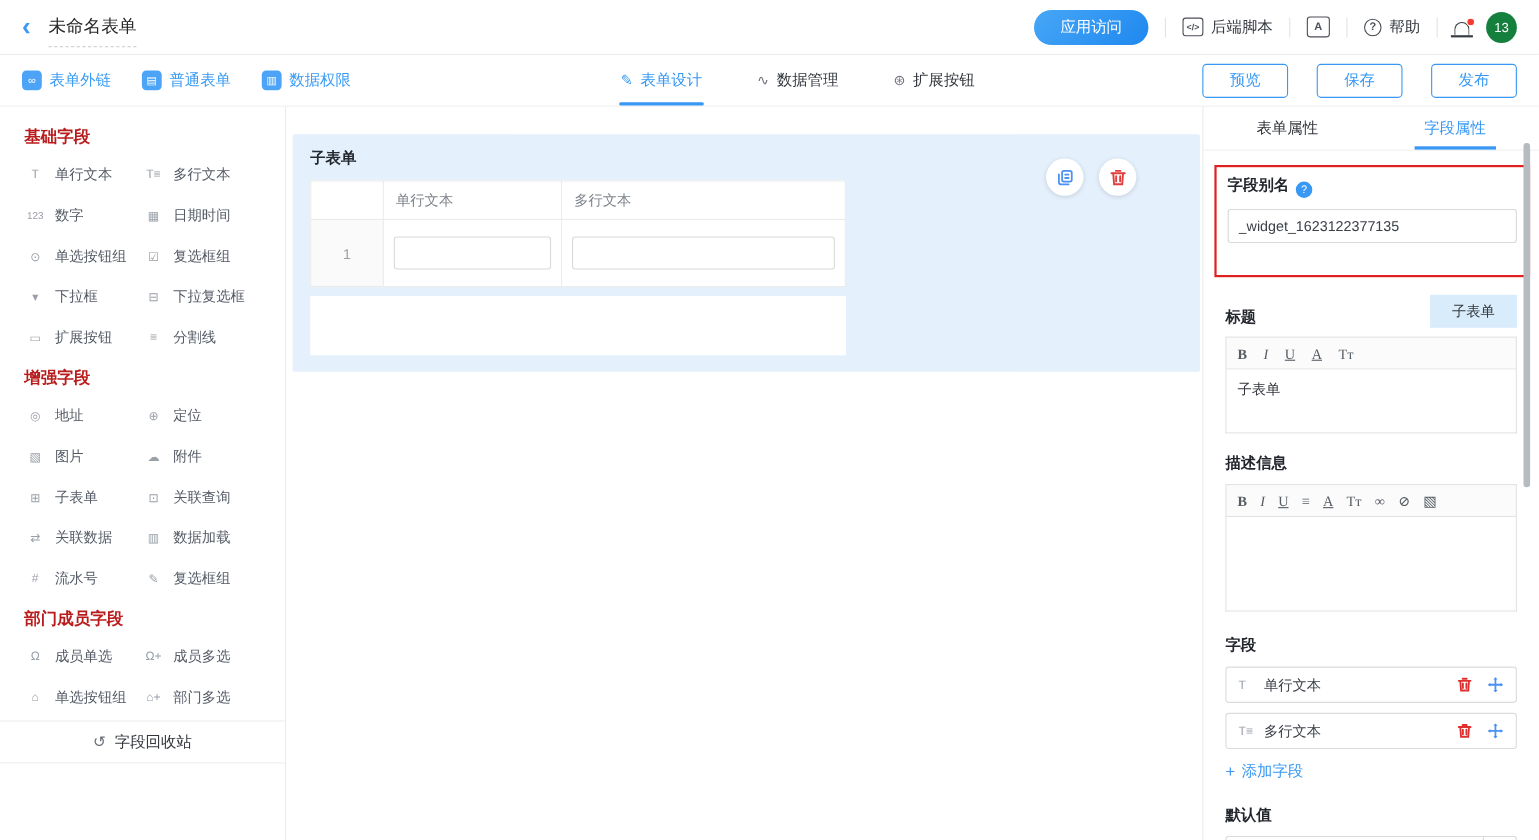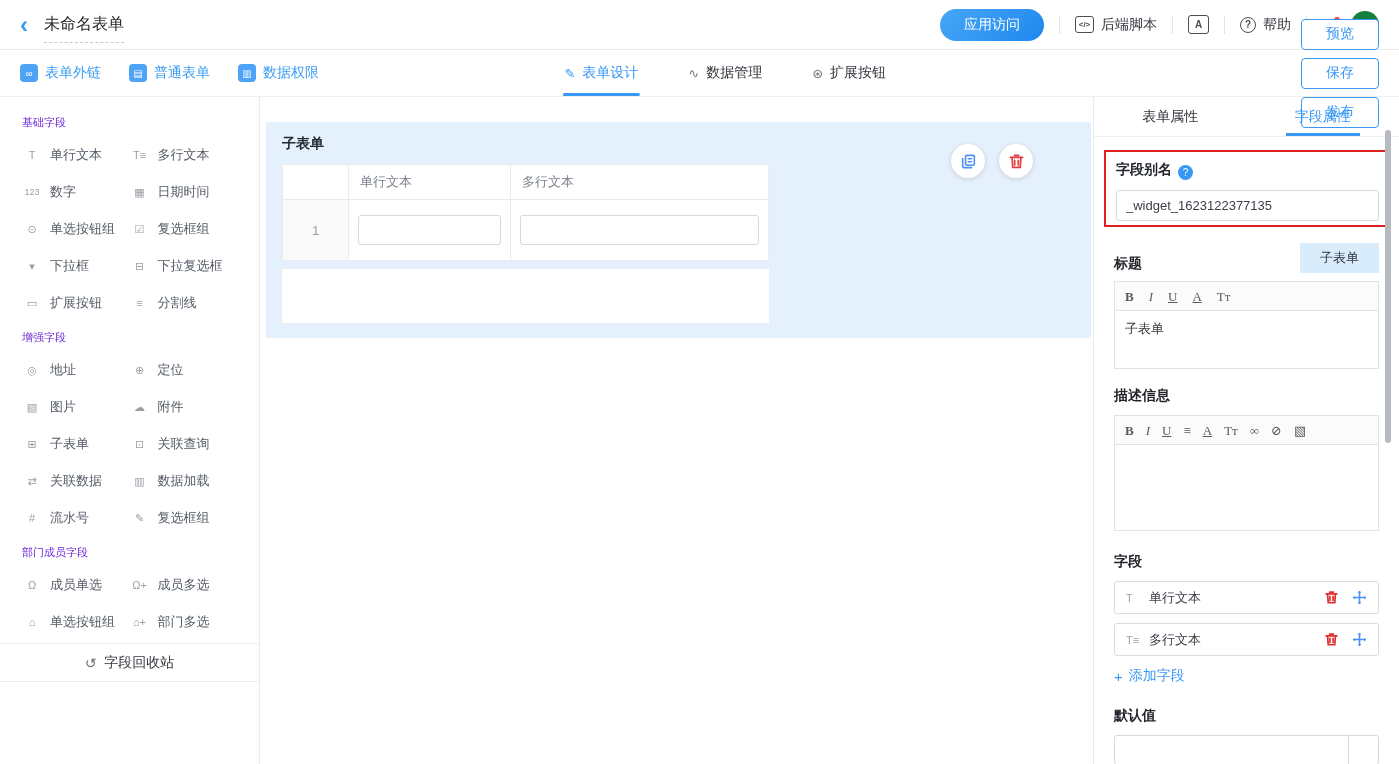--- a/index.html
+++ b/index.html
@@ -31,30 +31,30 @@
   .tbar-left { display:flex; align-items:center; gap:28px; }
   .tl-item { display:flex; align-items:center; gap:7px; font-size:14px; color:#3b9cf5; cursor:pointer; }
   .tl-icon { width:18px; height:18px; border-radius:4px; background:#4da3f5; color:#fff; font-size:10px;
     display:flex; align-items:center; justify-content:center; }
   .tbar-tabs { position:absolute; left:50%; transform:translateX(-42%); top:0; height:100%; display:flex; gap:50px; }
   .ttab { display:flex; align-items:center; gap:7px; font-size:14px; color:#33373d; cursor:pointer; position:relative; height:100%; }
   .ttab .ticon { font-size:13px; color:#6d737b; }
   .ttab.active { color:#3898f4; }
   .ttab.active .ticon { color:#3898f4; }
   .ttab.active::after { content:""; position:absolute; left:-2px; right:-2px; bottom:0; height:3px; background:#3898f4; border-radius:2px; }
-  .tbar-right { margin-left:auto; display:flex; gap:8px;flex-direction:column; }
+  .tbar-right { margin-left:auto; display:flex; gap:26px; }
   .obtn { width:78px; height:31px; background:#fff; border:1px solid #3898f4; color:#3898f4; font-size:14px; border-radius:4px; cursor:pointer; }
 
   
   .main { display:flex; height:667px; }
 
   
   .sb { width:260px; border-right:1px solid #ebebeb; padding-top:18px; overflow:hidden; flex:none; }
   .sb-sec { padding:0 22px; }
-  .sb-title { font-size:11px; font-weight:normal; color:#6d28d9; margin-bottom:16px; }
+  .sb-title { font-size:15px; font-weight:bold; color:#b91c1c; margin-bottom:16px; }
   .sb-grid { display:grid; grid-template-columns:1fr 1fr; row-gap:19px; margin-bottom:18px; }
   .sb-item { display:flex; align-items:center; gap:8px; cursor:grab; }
   .sb-ico { width:20px; flex:none; text-align:center; color:#9aa0a8; font-size:11px; }
   .sb-lb { font-size:13px; color:#555b66; white-space:nowrap; }
   .recycle { margin-top:10px; border-top:1px solid #ededed; border-bottom:1px solid #ededed; height:39px;
     display:flex; align-items:center; justify-content:center; gap:8px; font-size:14px; color:#33373d; cursor:pointer; }
   .recycle .ri { color:#6d737b; font-size:14px; }
 
   
   .cv { flex:1; background:#fff; padding:25px 2px 0 6px; overflow:hidden; }
@@ -71,21 +71,21 @@
   .cell-input { width:calc(100% - 18px); height:30px; margin:0 9px; border:1px solid #d9d9d9; border-radius:3px; background:#fff; }
   .add-area { width:487px; height:54px; background:#fff; margin-top:8px; }
 
   
   .rp { width:306px; border-left:1px solid #ebebeb; position:relative; overflow:hidden; flex:none; }
   .rp-tabs { height:40px; display:flex; border-bottom:1px solid #efefef; }
   .rp-tab { flex:1; display:flex; align-items:center; justify-content:center; font-size:14px; color:#33373d; cursor:pointer; position:relative; }
   .rp-tab.active { color:#3898f4; }
   .rp-tab.active::after { content:""; position:absolute; bottom:0; left:50%; transform:translateX(-50%); width:74px; height:3px; background:#3898f4; }
   .rp-body { padding:12px 20px 0; }
-  .alias-wrap { border:2.5px solid #e01f1f; margin:1px -12px 16px -10px; padding:8px 10px 4px; }
+  .alias-wrap { border:2.5px solid #e01f1f; margin:1px -12px 16px -10px; padding:8px 10px 29px; }
   .lab { font-size:14px; font-weight:bold; color:#23262d; }
   .help-dot { display:inline-flex; width:15px; height:15px; border-radius:50%; background:#3898f4; color:#fff;
     font-size:10px; align-items:center; justify-content:center; margin-left:6px; vertical-align:-2px; cursor:pointer; }
   .txt-input { width:100%; height:31px; border:1px solid #d9d9d9; border-radius:3px; font-size:13px; color:#3c4048;
     padding:0 9px; margin-top:10px; font-family:"Liberation Sans","DejaVu Sans",sans-serif; }
   .row-between { display:flex; align-items:flex-end; justify-content:space-between; margin-bottom:8px; }
   .sel-tag { background:#d9ecfb; font-size:13px; color:#33373d; padding:6px 20px; }
   .rt-bar { border:1px solid #e3e3e3; background:#fbfbfb; height:30px; display:flex; align-items:center; padding:0 10px; gap:15px; }
   .rt-btn { font-size:13px; color:#565c64; cursor:pointer; background:none; border:none; line-height:1;
     font-family:"Liberation Serif","DejaVu Serif",serif; }

